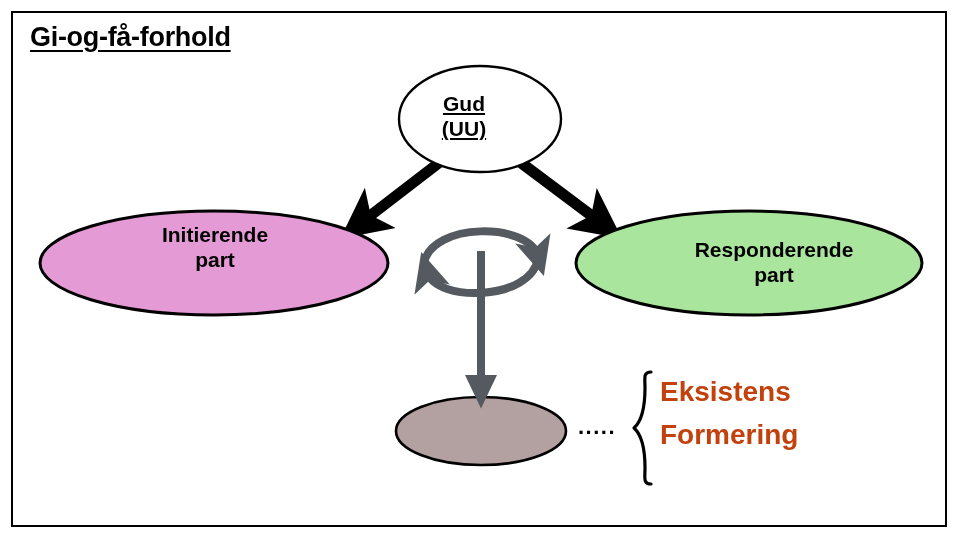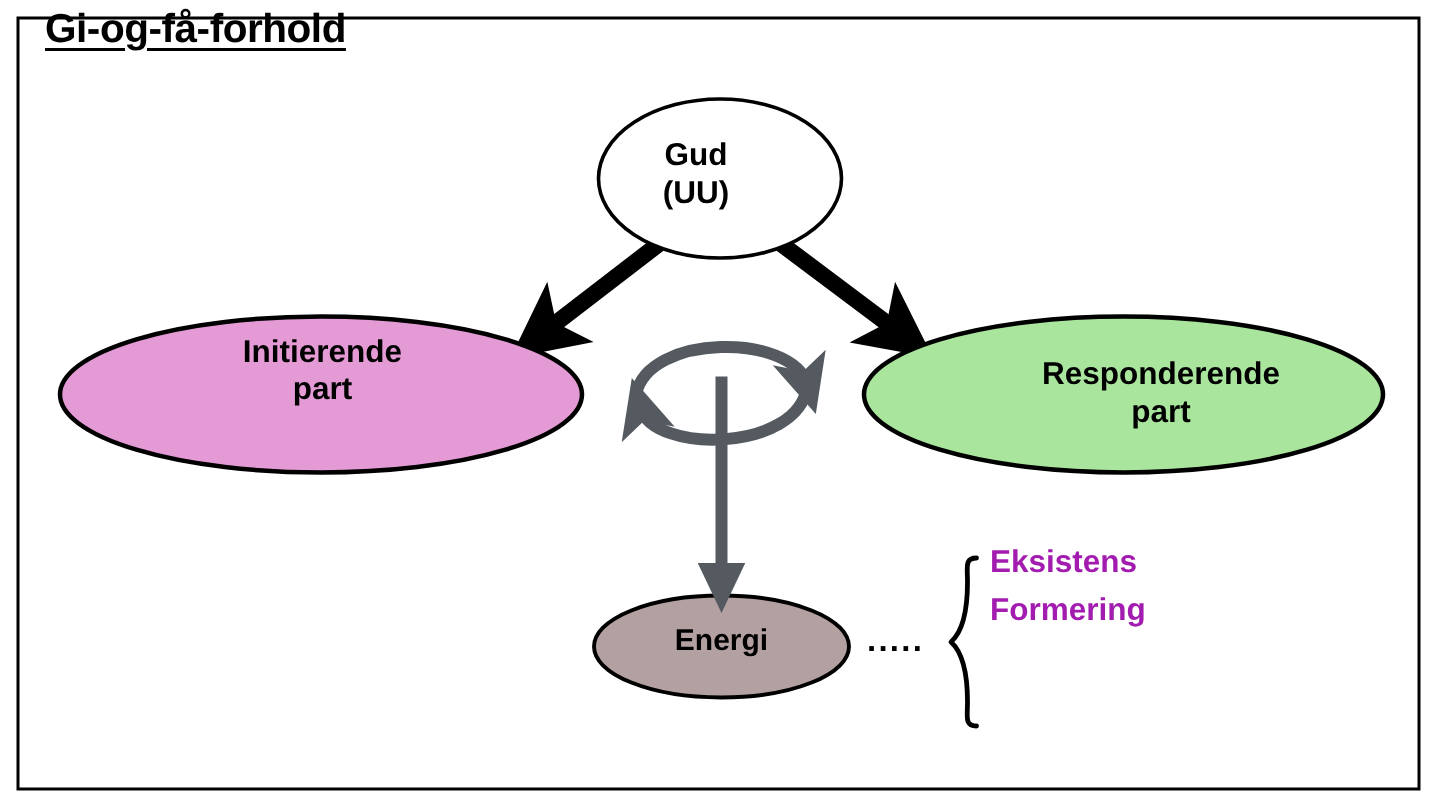--- a/index.html
+++ b/index.html
@@ -31,21 +31,21 @@
     height: 516px;
     border: 2px solid #000000;
     box-sizing: border-box;
     background: #ffffff;
   }
 
   
   #title {
     position: absolute;
     left: 30px;
-    top: 4px;
+    top: 22px;
     font-size: 27px;
     font-weight: bold;
     color: #000000;
     letter-spacing: -0.3px;
     text-decoration: underline;
     text-underline-offset: 4px;
     white-space: nowrap;
   }
 
   
@@ -60,45 +60,45 @@
   
   .node-label {
     position: absolute;
     text-align: center;
     font-weight: bold;
     color: #000000;
     line-height: 1.18;
     white-space: pre-line;
     pointer-events: none;
   }
-  #label-gud      { left: 400px; top:  92px; width: 128px; font-size: 21px; }
+  #label-gud      { left: 400px; top:  92px; width: 128px; font-size: 21px; text-decoration: underline; }
   #label-init     { left:  80px; top: 223px; width: 270px; font-size: 21px; }
   #label-resp     { left: 624px; top: 238px; width: 300px; font-size: 21px; }
   #label-energi   { left: 396px; top: 416px; width: 170px; font-size: 20px; }
 
   
   #dots {
     position: absolute;
     left: 578px;
     top: 416px;
     font-size: 22px;
     font-weight: bold;
     color: #000000;
     letter-spacing: 1.5px;
     line-height: 1;
   }
 
   
   #brace-list {
     position: absolute;
     left: 660px;
-    top: 359px;
-    font-size: 21px;
+    top: 371px;
+    font-size: 28px;
     font-weight: bold;
-    color: #a21caf;
+    color: #c2410c;
     line-height: 1.52;
   }
   #brace-list div { white-space: nowrap; }
 </style>
 </head>
 <body>
 
 <div id="canvas">
 
   <div id="frame"></div>
@@ -150,21 +150,20 @@
 
   <div class="node-label" id="label-gud">Gud
 (UU)</div>
 
   <div class="node-label" id="label-init">Initierende
 part</div>
 
   <div class="node-label" id="label-resp">Responderende
 part</div>
 
-  <div class="node-label" id="label-energi">Energi</div>
 
   <div id="dots">.....</div>
 
   <div id="brace-list">
     <div>Eksistens</div>
     <div>Formering</div>
   </div>
 
 </div>
 

